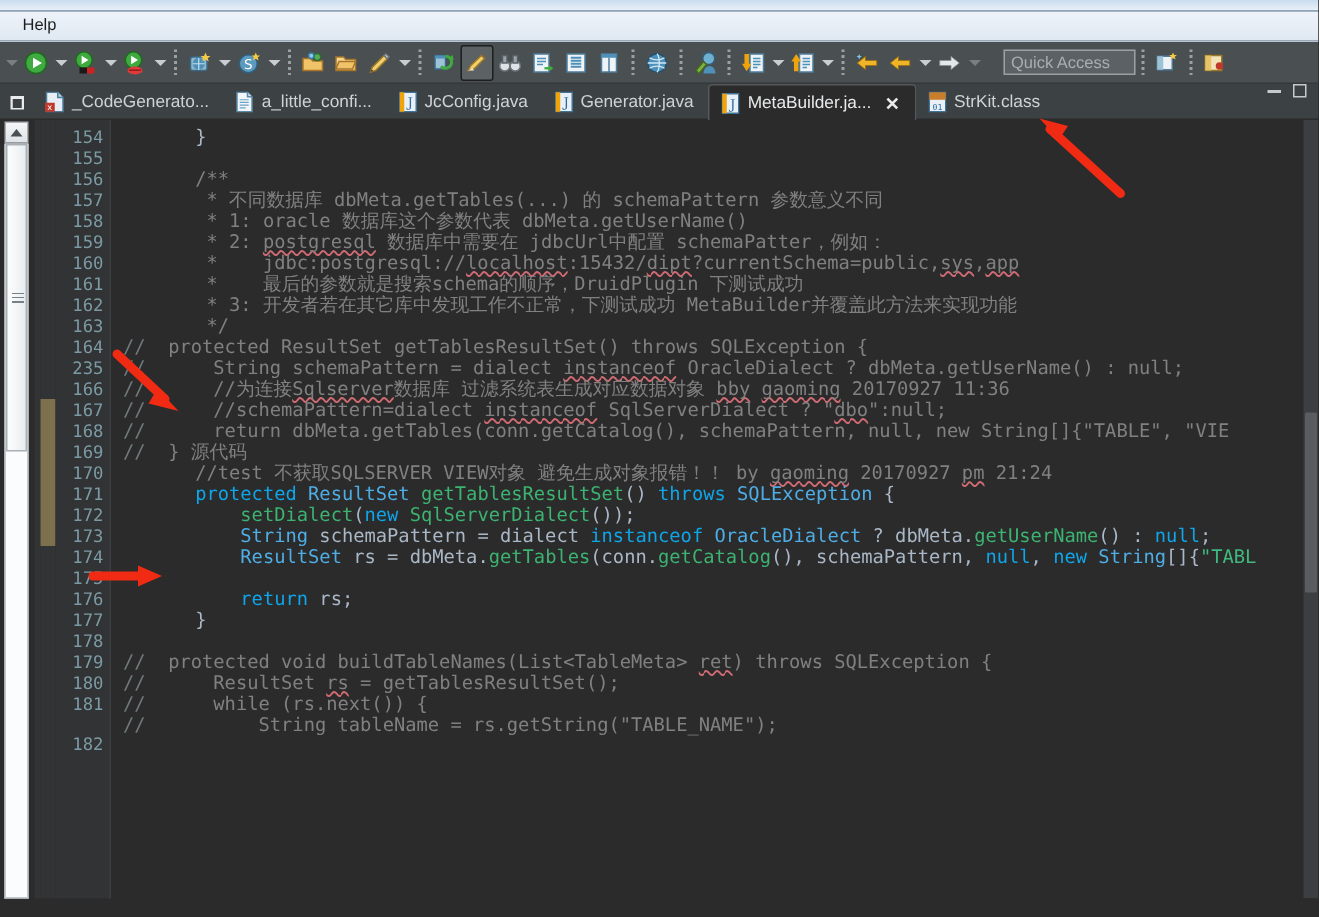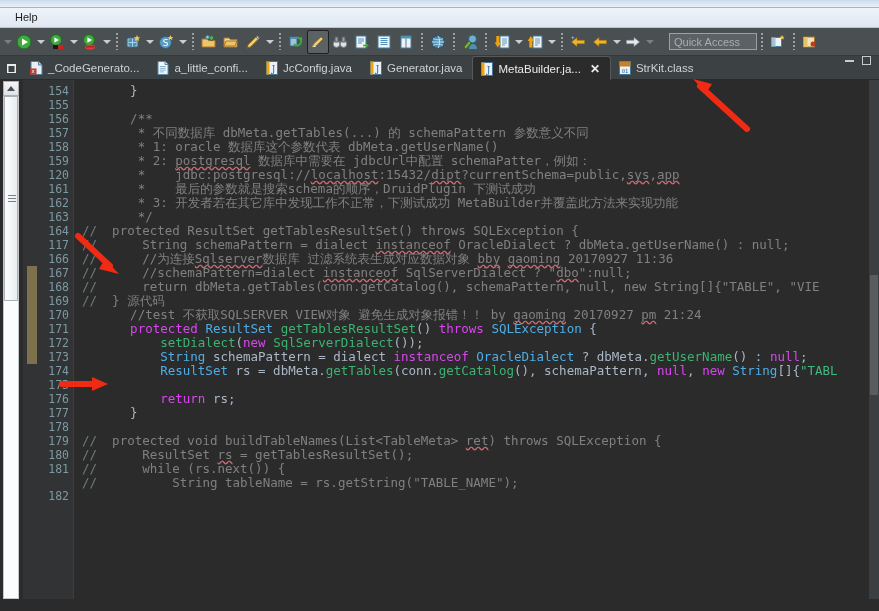--- a/index.html
+++ b/index.html
@@ -161,21 +161,21 @@
   .codearea{
     position:relative;flex:1;height:519px;background:#2b2b2b;overflow:hidden;
   }
   .code-line{
     position:absolute;left:0;white-space:pre;
     font-family:"DejaVu Sans Mono",monospace;
     font-size:12.5px;line-height:14px;
   }
   .cmark{color:#707a7d;}
   .cmt{color:#808080;}        
-  .kw{color:#d946ef;}         
+  .kw{color:#0ea5e9;}         
   .typ{color:#4eade5;}        
   .mth2{color:#3cb371;}
   .str{color:#3fba7f;}        
   .pln{color:#a9b7c6;}
   .sq{
     text-decoration:underline;
     text-decoration-color:#d06a73;
     text-decoration-style:wavy;
     text-decoration-skip-ink:none;
   }
@@ -542,26 +542,26 @@
     </div>
 
     <div class="linenums" id="linenums">
         <div class="ln" style="top: 4px;">154</div>
         <div class="ln" style="top: 18px;">155</div>
         <div class="ln" style="top: 32px;">156</div>
         <div class="fold" style="top: 34px;"></div>
         <div class="ln" style="top: 46px;">157</div>
         <div class="ln" style="top: 60px;">158</div>
         <div class="ln" style="top: 74px;">159</div>
-        <div class="ln" style="top: 88px;">120</div>
+        <div class="ln" style="top: 88px;">160</div>
         <div class="ln" style="top: 102px;">161</div>
         <div class="ln" style="top: 116px;">162</div>
         <div class="ln" style="top: 130px;">163</div>
         <div class="ln" style="top: 144px;">164</div>
-        <div class="ln" style="top: 158px;">117</div>
+        <div class="ln" style="top: 158px;">235</div>
         <div class="ln" style="top: 172px;">166</div>
         <div class="ln" style="top: 186px;">167</div>
         <div class="ln" style="top: 200px;">168</div>
         <div class="ln" style="top: 214px;">169</div>
         <div class="ln" style="top: 228px;">170</div>
         <div class="ln" style="top: 242px;">171</div>
         <div class="fold" style="top: 244px;"></div>
         <div class="ln" style="top: 256px;">172</div>
         <div class="ln" style="top: 270px;">173</div>
         <div class="ln" style="top: 284px;">174</div>

